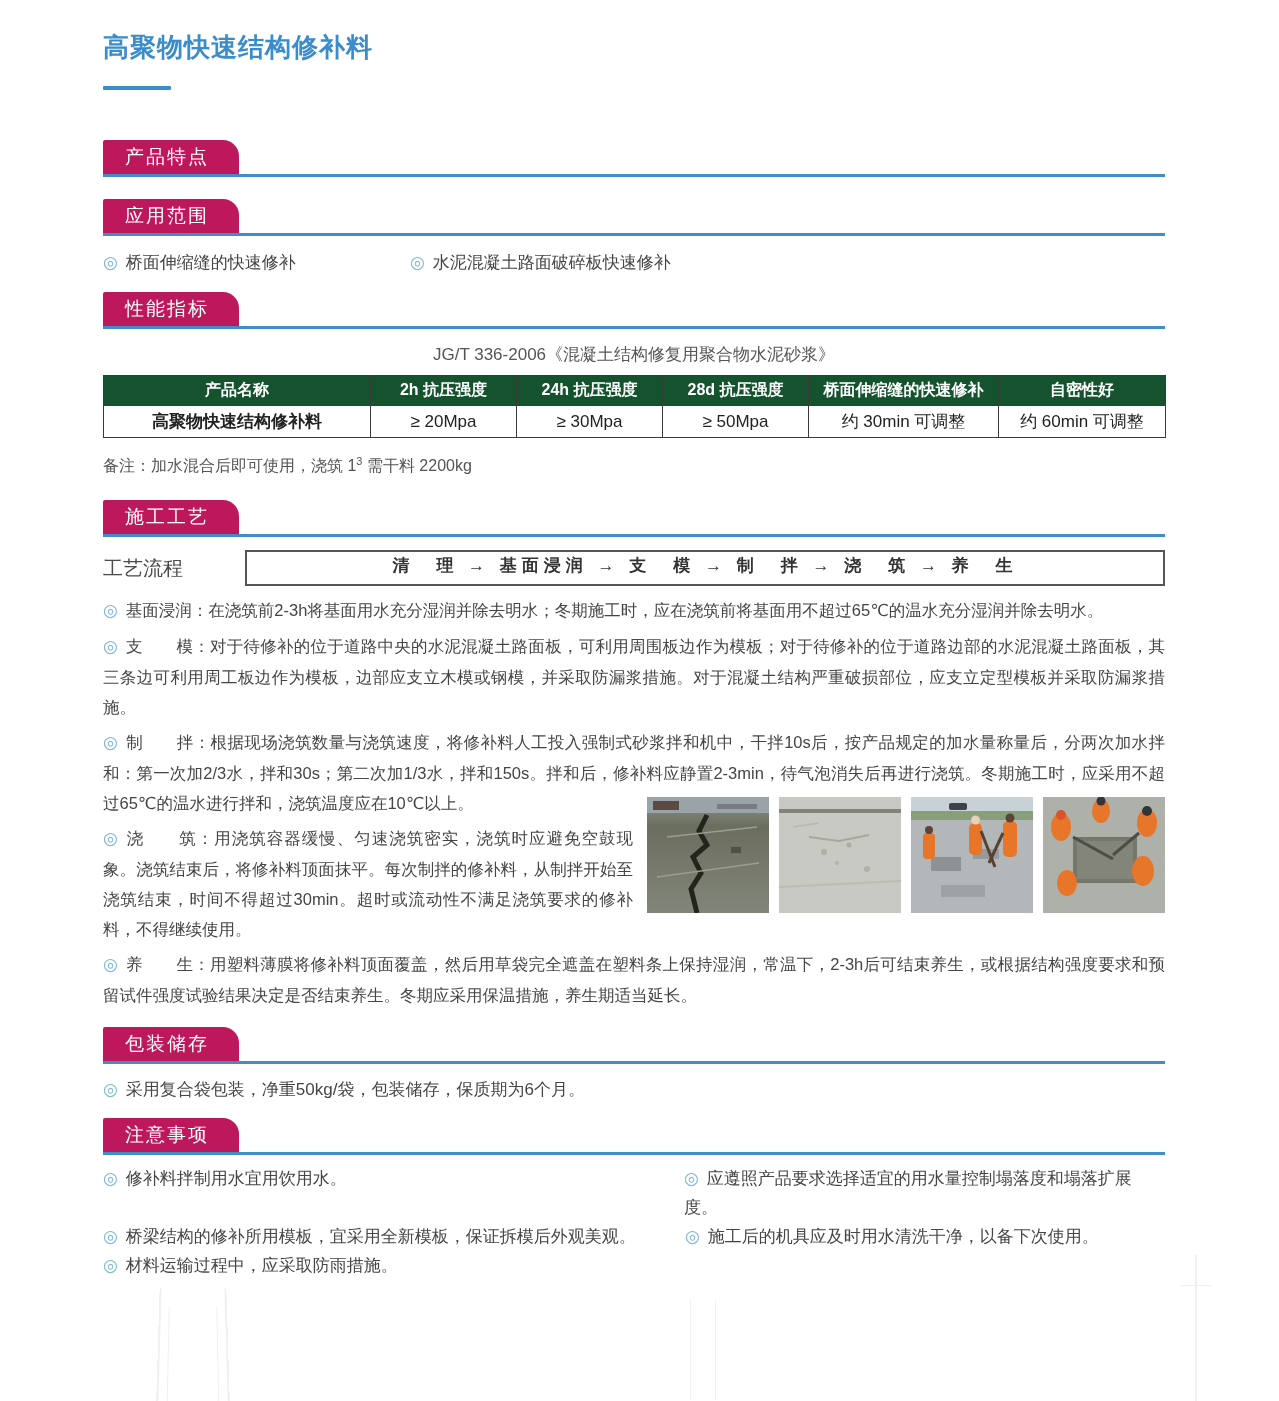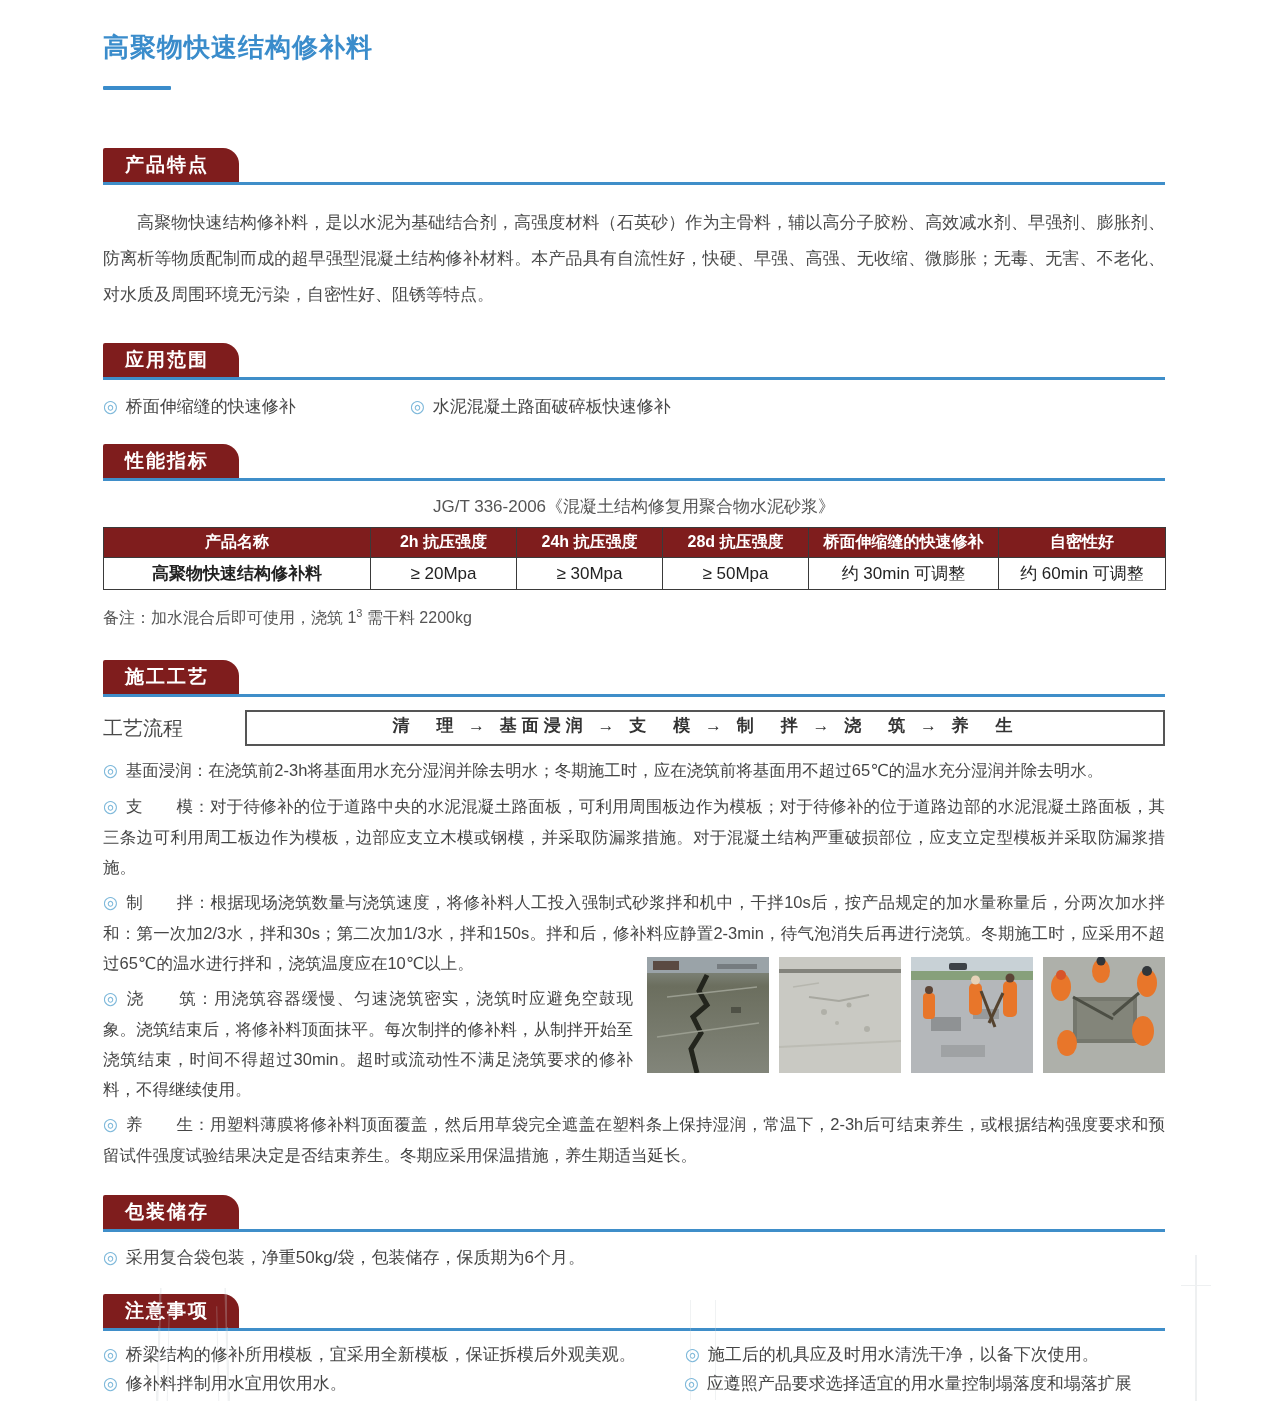--- a/index.html
+++ b/index.html
@@ -7,41 +7,41 @@
     font-family:"Liberation Sans","DejaVu Sans",sans-serif; color:#454545; }
   .page { position:relative; width:1279px; height:1401px; padding-top:30px; }
   .content { width:1062px; margin-left:103px; }
 
   
   .doc-title { font-size:26px; font-weight:bold; color:#3a8ccb; letter-spacing:1px; line-height:34px; }
   .title-underline { width:68px; height:4px; background:#3a8ccb; margin-top:22px; border-radius:1px; }
 
   
   .sec-head { position:relative; border-bottom:3px solid #3f8ec9; clear:both; }
-  .sec-tab { display:inline-block; background:#7f1d1d; color:#ffffff; font-weight:bold;
+  .sec-tab { display:inline-block; background:#be185d; color:#ffffff; font-weight:normal;
     font-size:19px; letter-spacing:2px; line-height:34px; padding:0 30px 0 22px;
-    border-radius:2px 16px 0 0;margin-top:8px; }
+    border-radius:2px 16px 0 0; }
 
   
   .feature-para { margin-top:20px; font-size:17px; line-height:36px; color:#4a4a4a;
     text-indent:2em; text-align:justify; }
 
   
   .blt { color:#7db8da; font-size:17px; margin-right:8px; }
   .bullet-line { font-size:17px; line-height:29px; color:#454545; }
 
   
   .apps-row { display:flex; margin-top:15px; }
   .apps-row .app-item:first-child { width:307px; }
   .app-item { font-size:17px; line-height:24px; }
 
   
   .standard-line { margin-top:15px; text-align:center; font-size:17px; color:#555; line-height:22px; }
   table.perf { margin-top:9px; width:1062px; border-collapse:collapse; table-layout:fixed; }
-  table.perf th { background:#7f1d1d; color:#ffffff; font-size:16px; font-weight:600;
+  table.perf th { background:#14532d; color:#ffffff; font-size:16px; font-weight:600;
     border:1px solid #3a3a3a; height:30px; text-align:center; }
   table.perf td { background:#ffffff; color:#222; font-size:17px; font-weight:500;
     border:1px solid #3a3a3a; height:32px; text-align:center; }
   table.perf td.name { font-weight:700; }
   .col-name{width:267px}.col-2h{width:146px}.col-24h{width:146px}.col-28d{width:146px}.col-use{width:190px}.col-set{width:167px}
   .note { margin-top:13px; font-size:16px; color:#555; line-height:20px; }
   .note sup { font-size:11px; }
 
   
   .flow-row { display:flex; align-items:center; margin-top:13px; }
@@ -91,21 +91,20 @@
 
 <div class="page">
   <div class="content">
 
     <div class="doc-title">高聚物快速结构修补料</div>
     <div class="title-underline"></div>
 
     <div class="sec-head mt-feat">
       <span class="sec-tab">产品特点</span>
     </div>
-    <p class="feature-para">高聚物快速结构修补料，是以水泥为基础结合剂，高强度材料（石英砂）作为主骨料，辅以高分子胶粉、高效减水剂、早强剂、膨胀剂、防离析等物质配制而成的超早强型混凝土结构修补材料。本产品具有自流性好，快硬、早强、高强、无收缩、微膨胀；无毒、无害、不老化、对水质及周围环境无污染，自密性好、阻锈等特点。</p>
 
     <div class="sec-head mt-apps">
       <span class="sec-tab">应用范围</span>
     </div>
     <div class="apps-row">
       <div class="app-item bullet-line">
         <span class="blt">◎</span><span>桥面伸缩缝的快速修补</span>
       </div>
       <div class="app-item bullet-line">
         <span class="blt">◎</span><span>水泥混凝土路面破碎板快速修补</span>
@@ -259,32 +258,32 @@
         <span class="blt">◎</span><span>采用复合袋包装，净重50kg/袋，包装储存，保质期为6个月。</span>
       </div>
     </div>
 
     <div class="sec-head mt-prec">
       <span class="sec-tab">注意事项</span>
     </div>
     <div class="prec">
       <div class="prec-row">
         <div class="cell-l bullet-line">
+          <span class="blt">◎</span><span>修补料拌制用水宜用饮用水。</span>
+        </div>
+        <div class="bullet-line">
+          <span class="blt">◎</span><span>应遵照产品要求选择适宜的用水量控制塌落度和塌落扩展度。</span>
+        </div>
+      </div>
+      <div class="prec-row">
+        <div class="cell-l bullet-line">
           <span class="blt">◎</span><span>桥梁结构的修补所用模板，宜采用全新模板，保证拆模后外观美观。</span>
         </div>
         <div class="bullet-line">
           <span class="blt">◎</span><span>施工后的机具应及时用水清洗干净，以备下次使用。</span>
-        </div>
-      </div>
-      <div class="prec-row">
-        <div class="cell-l bullet-line">
-          <span class="blt">◎</span><span>修补料拌制用水宜用饮用水。</span>
-        </div>
-        <div class="bullet-line">
-          <span class="blt">◎</span><span>应遵照产品要求选择适宜的用水量控制塌落度和塌落扩展度。</span>
         </div>
       </div>
       <div class="prec-row">
         <div class="bullet-line">
           <span class="blt">◎</span><span>材料运输过程中，应采取防雨措施。</span>
         </div>
       </div>
 
     </div>
 

